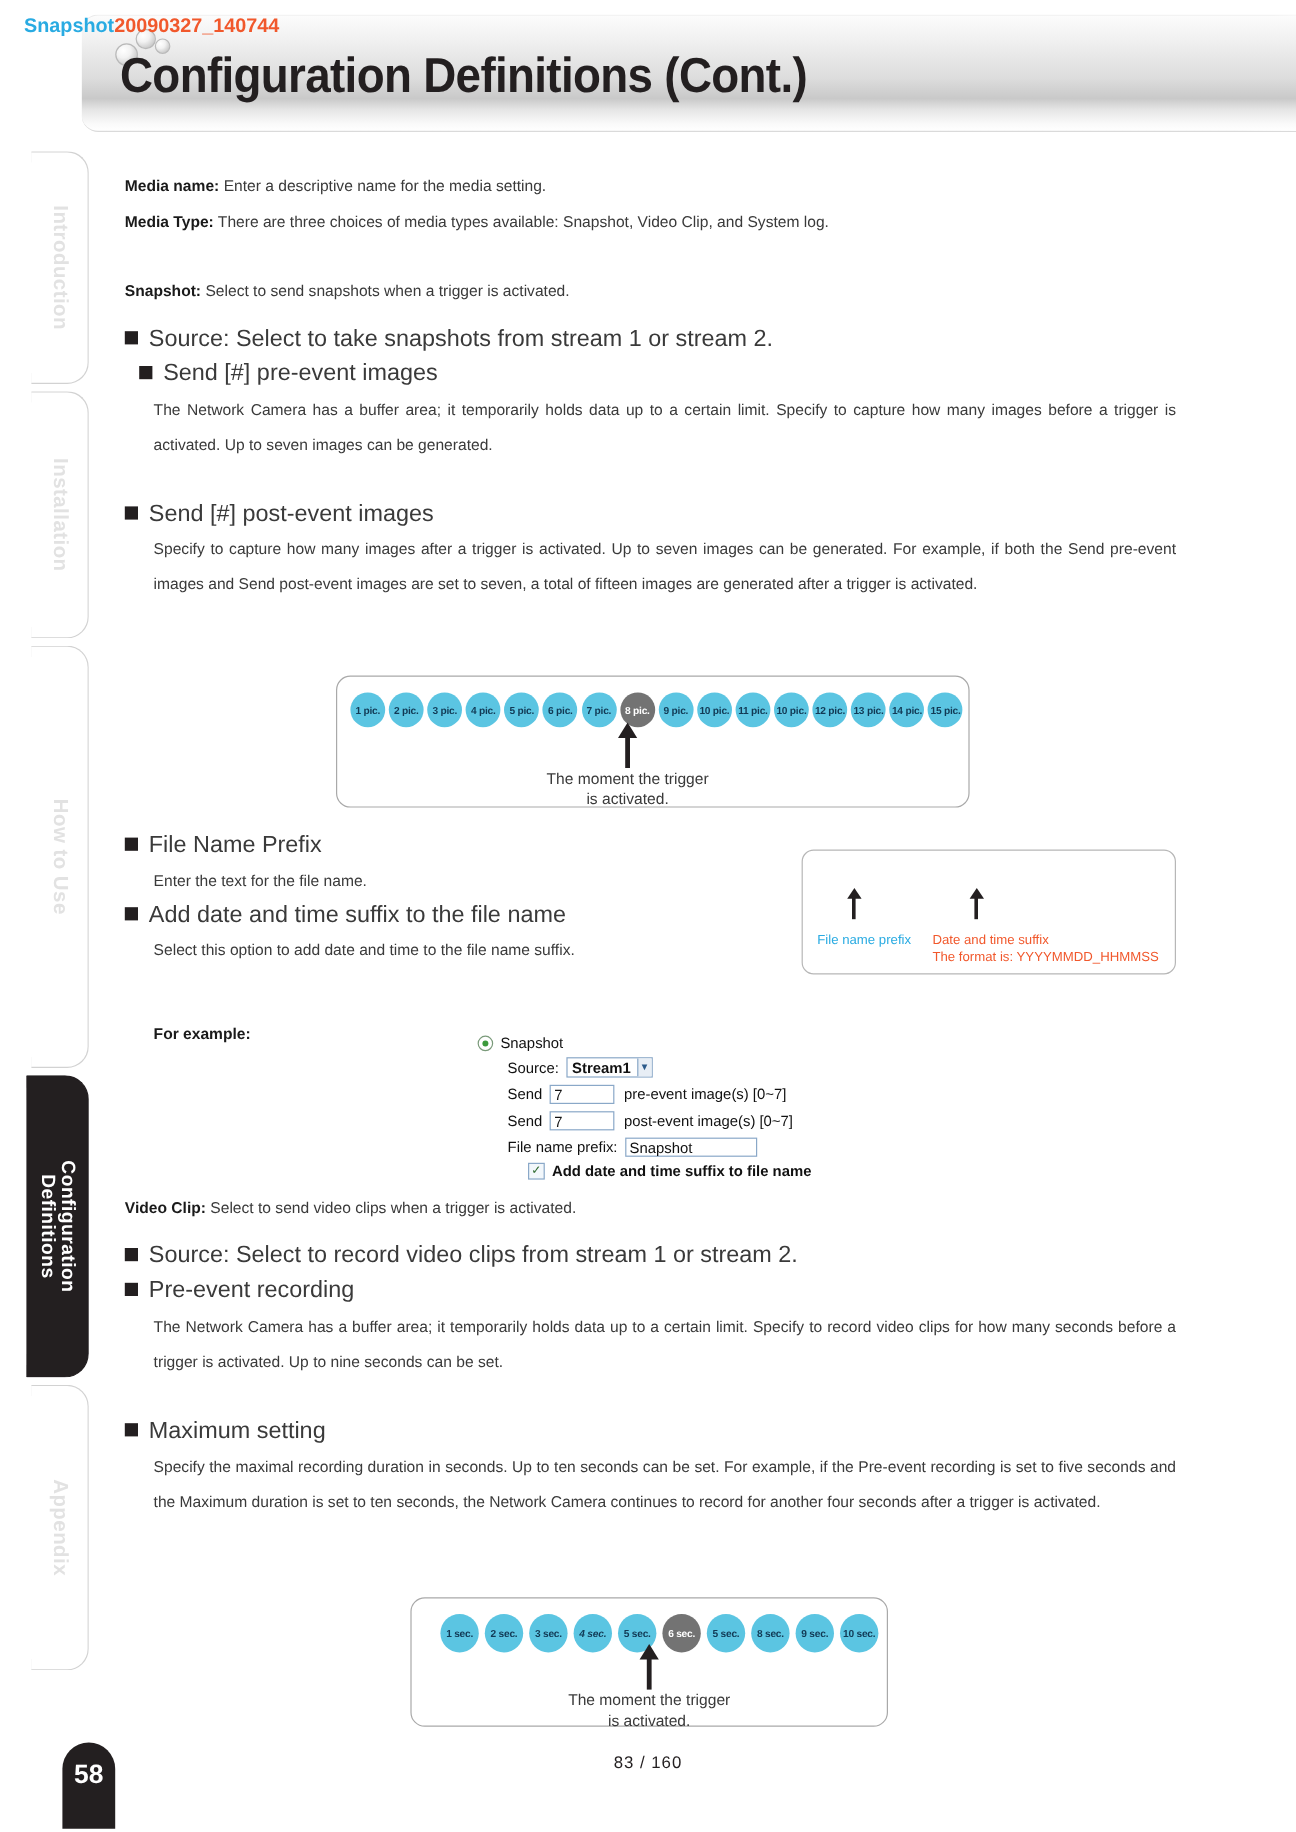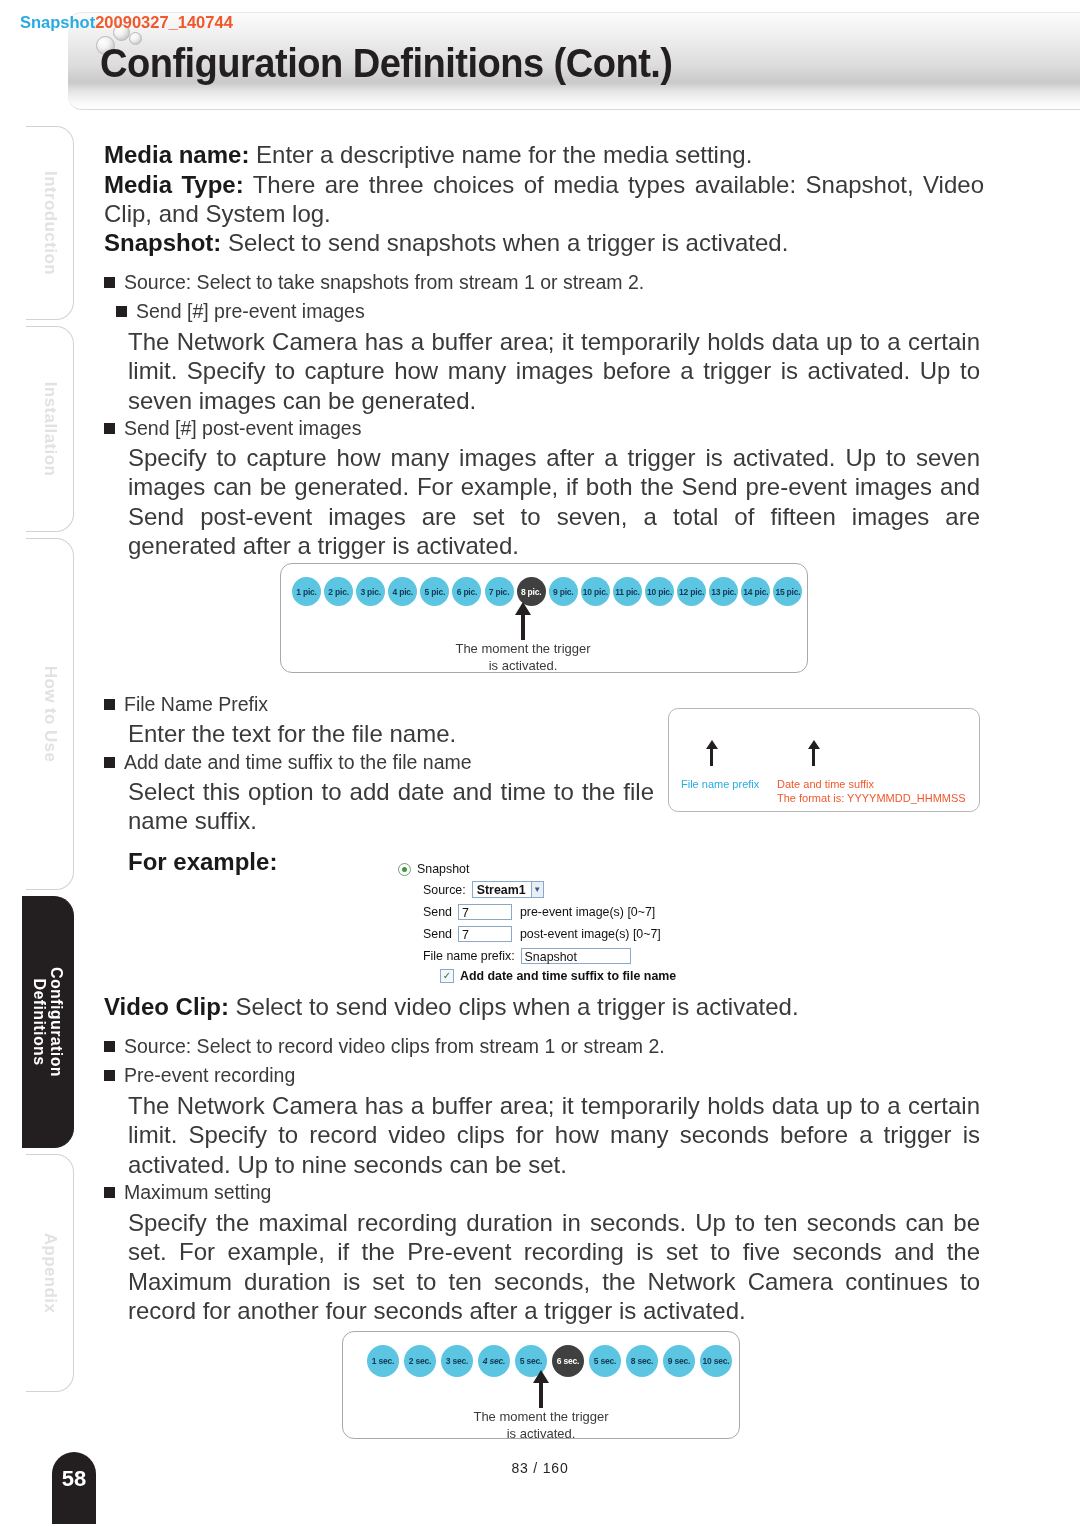--- a/index.html
+++ b/index.html
@@ -84,21 +84,21 @@
     text-shadow: none;
     font-size: 16px;
     line-height: 17px;
     text-align: center;
   }
 
   
   #content { position: absolute; left: 0; top: 0; width: 1080px; height: 1527px; }
   .para {
     position: absolute;
-    font-size: 24px;
+    font-size: 13px;
     line-height: 29.4px;
     color: #3a3a3a;
     text-align: justify;
     text-justify: inter-word;
   }
   .para b, .lead { font-weight: bold; color: #1a1a1a; }
   .para.nojust { text-align: left; }
 
   .bullet-row {
     position: absolute;
@@ -133,21 +133,21 @@
     color: #123a55;
     display: flex;
     align-items: center;
     justify-content: center;
     font-size: 8.5px;
     font-weight: bold;
     flex: 0 0 auto;
     letter-spacing: -0.2px;
   }
   .bubble.hl {
-    background: #404040;
+    background: #737373;
     color: #ffffff;
   }
   .arrow-shaft {
     position: absolute;
     width: 4px;
     background: #231f20;
   }
   .arrow-head {
     position: absolute;
     width: 0; height: 0;

